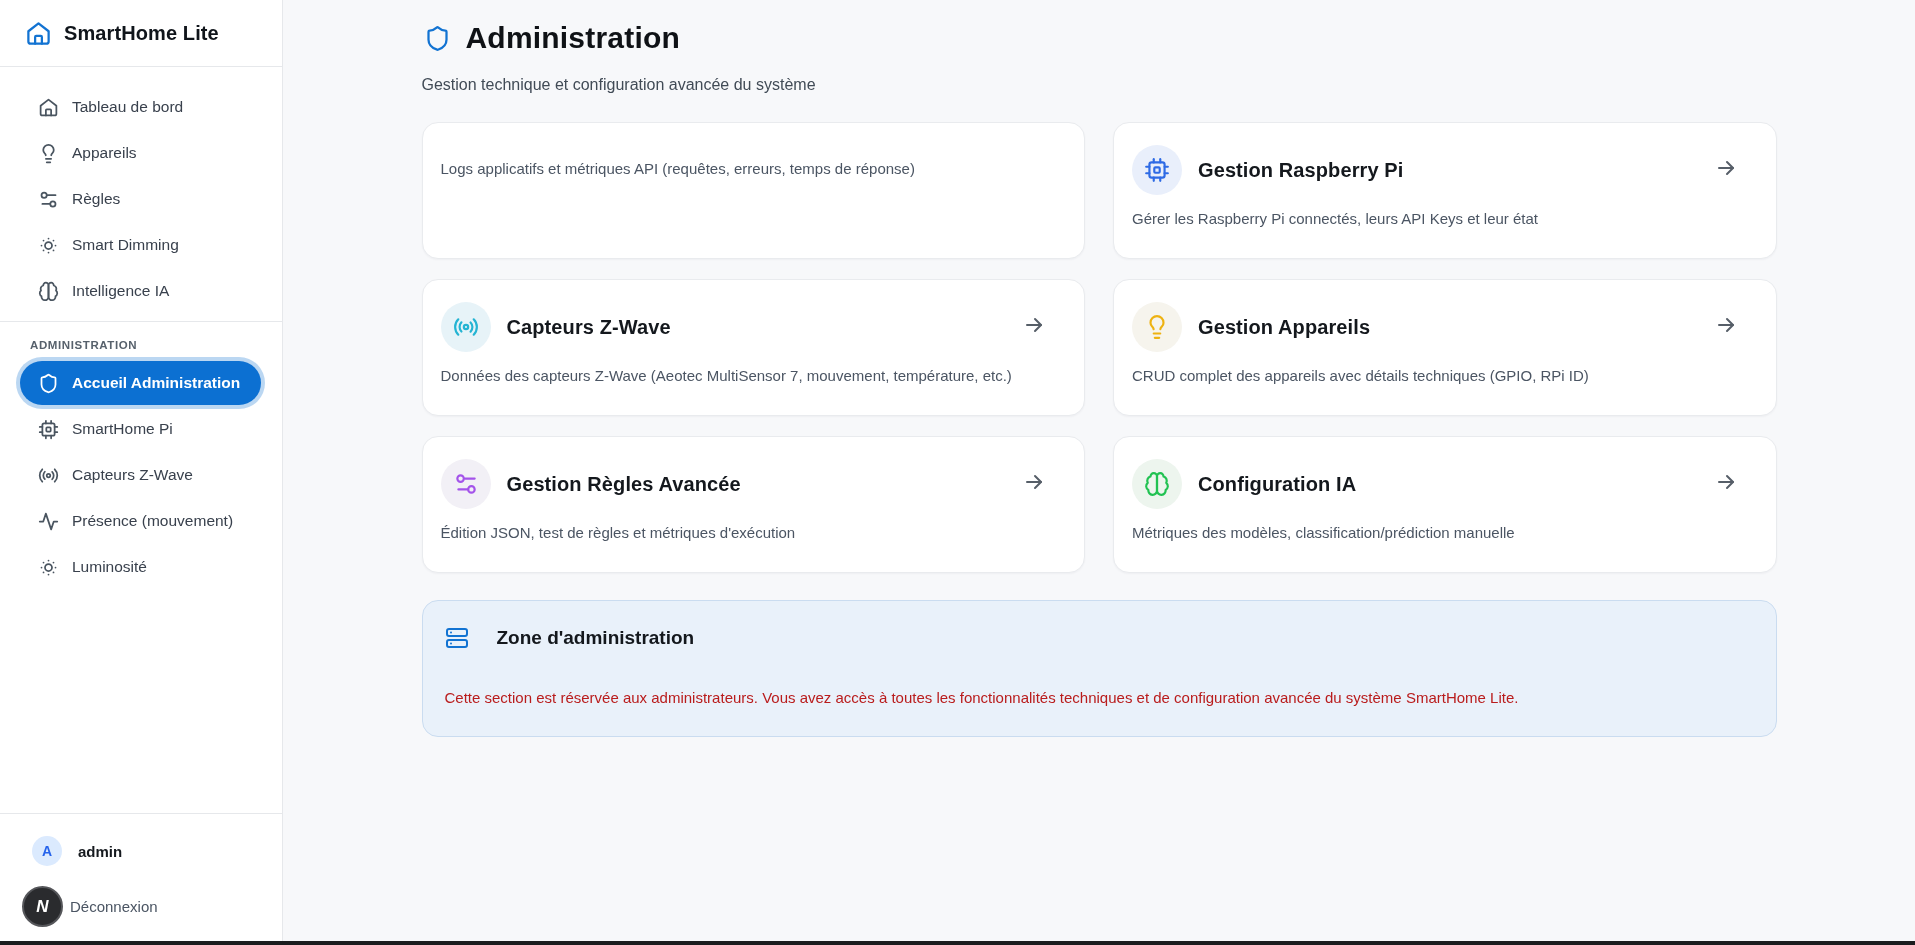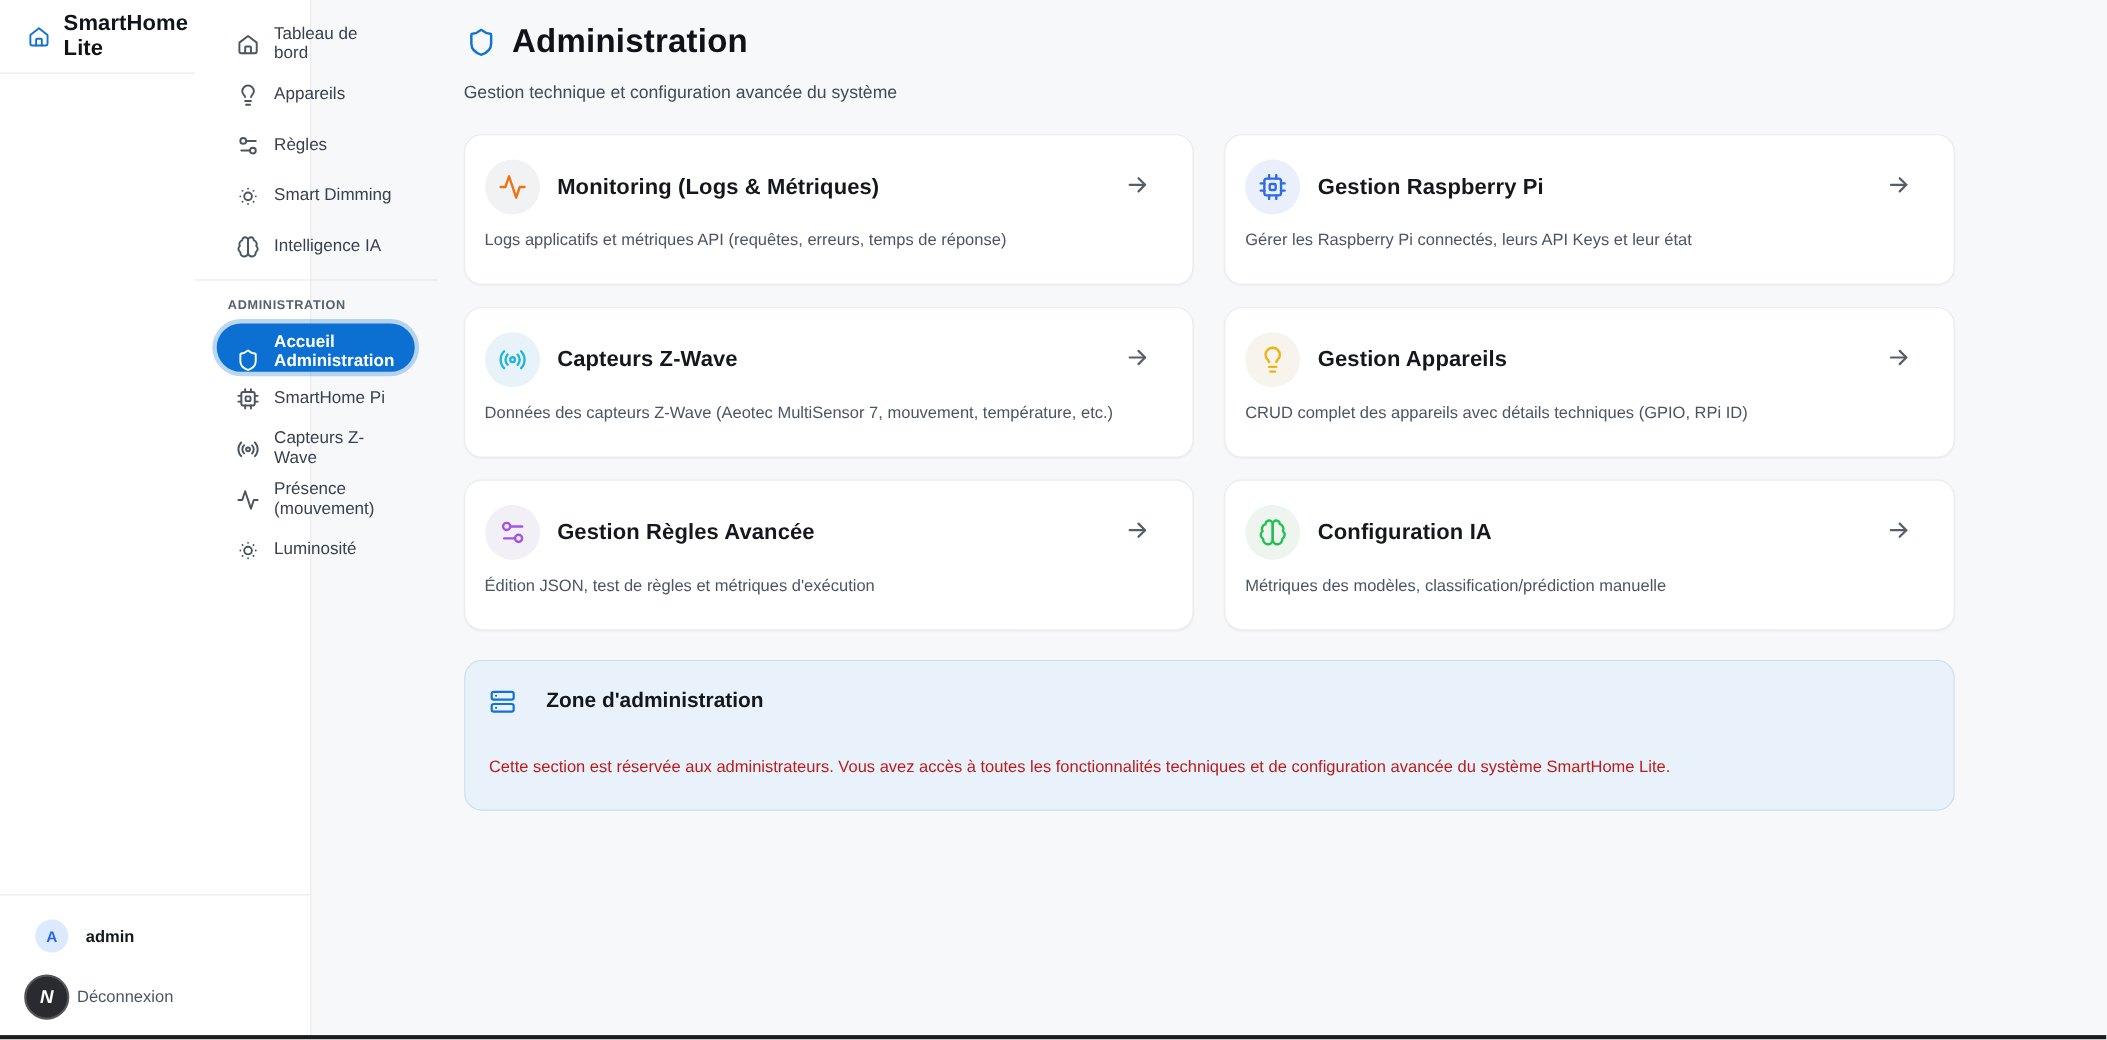--- a/index.html
+++ b/index.html
@@ -1,28 +1,28 @@
 <!DOCTYPE html>
 <html><head>
 <meta charset="utf-8">
 <style>
   * { margin:0; padding:0; box-sizing:border-box; }
   html,body { width:1915px; height:945px; overflow:hidden; }
   body { font-family:"Liberation Sans", sans-serif; background:#f7f8fa; color:#111827; position:relative; display:flex; }
 
   
-  .sidebar { width:283px; min-width:283px; height:100%; background:#ffffff; border-right:1px solid #e6e8eb; display:flex; flex-direction:row; position:relative; }
+  .sidebar { width:283px; min-width:283px; height:100%; background:#ffffff; border-right:1px solid #e6e8eb; display:flex; flex-direction:column; position:relative; }
   .logo-row { height:67px; display:flex; align-items:center; gap:12px; padding-left:25px; border-bottom:1px solid #e6e8eb; }
   .logo-row svg { width:27px; height:27px; stroke:#1273d2; fill:none; stroke-width:2; stroke-linecap:round; stroke-linejoin:round; }
   .logo-title { font-size:20px; font-weight:bold; color:#10151b; letter-spacing:.1px; }
 
   .nav { padding-top:16px; }
   .nav-item { height:44px; margin:2px 21px 2px 20px; border-radius:999px; display:flex; align-items:center; gap:13px; padding:0 18px; cursor:pointer; color:#39414d; font-size:15.5px; }
   .nav-item svg { width:21px; height:21px; stroke:#4a5560; fill:none; stroke-width:2; stroke-linecap:round; stroke-linejoin:round; flex:0 0 auto; }
-  .nav-item.active { background:#0c70d2; color:#ffffff; font-weight:bold; box-shadow:0 0 0 4px rgba(12,112,210,.28);align-items:flex-end; }
+  .nav-item.active { background:#0c70d2; color:#ffffff; font-weight:bold; box-shadow:0 0 0 4px rgba(12,112,210,.28); }
   .nav-item.active svg { stroke:#ffffff; }
 
   .side-divider { height:1px; background:#e6e8eb; margin:8px 0 0 0; }
   .section-label { margin:17px 0 10px 30px; font-size:11.5px; font-weight:bold; letter-spacing:.6px; color:#57616c; }
 
   .side-footer { position:absolute; left:0; right:0; bottom:4px; border-top:1px solid #e6e8eb; padding:22px 0 14px 0; background:#fff; }
   .user-row { display:flex; align-items:center; gap:16px; padding-left:32px; margin-bottom:20px; }
   .avatar { width:30px; height:30px; border-radius:50%; background:#dbeafe; color:#2563eb; font-size:14px; font-weight:bold; display:flex; align-items:center; justify-content:center; }
   .username { font-size:15px; font-weight:bold; color:#15191e; }
   .logout-row { display:flex; align-items:center; gap:7px; padding-left:22px; cursor:pointer; }
@@ -188,32 +188,20 @@
       <svg viewBox="0 0 24 24">
           <path d="M20 13c0 5-3.5 7.5-7.66 8.95a1 1 0 0 1-.67-.01C7.5 20.5 4 18 4 13V6a1 1 0 0 1 1-1c2 0 4.5-1.2 6.24-2.72a1.17 1.17 0 0 1 1.52 0C14.51 3.81 17 5 19 5a1 1 0 0 1 1 1z"></path>
         </svg>
       <h1 class="page-title">Administration</h1>
     </div>
     <div class="page-subtitle">Gestion technique et configuration avancée du système</div>
 
     <div class="grid">
 
       <div class="card">
-        <div class="card-head">
-          <div class="icon-circle" style="--c: #ee7112; --t: #f1f2f4;">
-            <svg viewBox="0 0 24 24">
-                <path d="M22 12h-4l-3 9L9 3l-3 9H2"></path>
-              </svg>
-          </div>
-          <span class="card-title">Monitoring (Logs &amp; Métriques)</span>
-          <span class="card-arrow"><svg viewBox="0 0 24 24">
-                <path d="M5 12h14"></path>
-                <path d="m13 6 6 6-6 6"></path>
-              </svg></span>
-        </div>
         <div class="card-desc">Logs applicatifs et métriques API (requêtes, erreurs, temps de réponse)</div>
       </div>
 
       <div class="card">
         <div class="card-head">
           <div class="icon-circle" style="--c: #2e6be5; --t: #e9effb;">
             <svg viewBox="0 0 24 24">
                 <rect x="5" y="5" width="14" height="14" rx="2"></rect>
                 <rect x="9.5" y="9.5" width="5" height="5" rx="1"></rect>
                 <path d="M9 2v3"></path>

